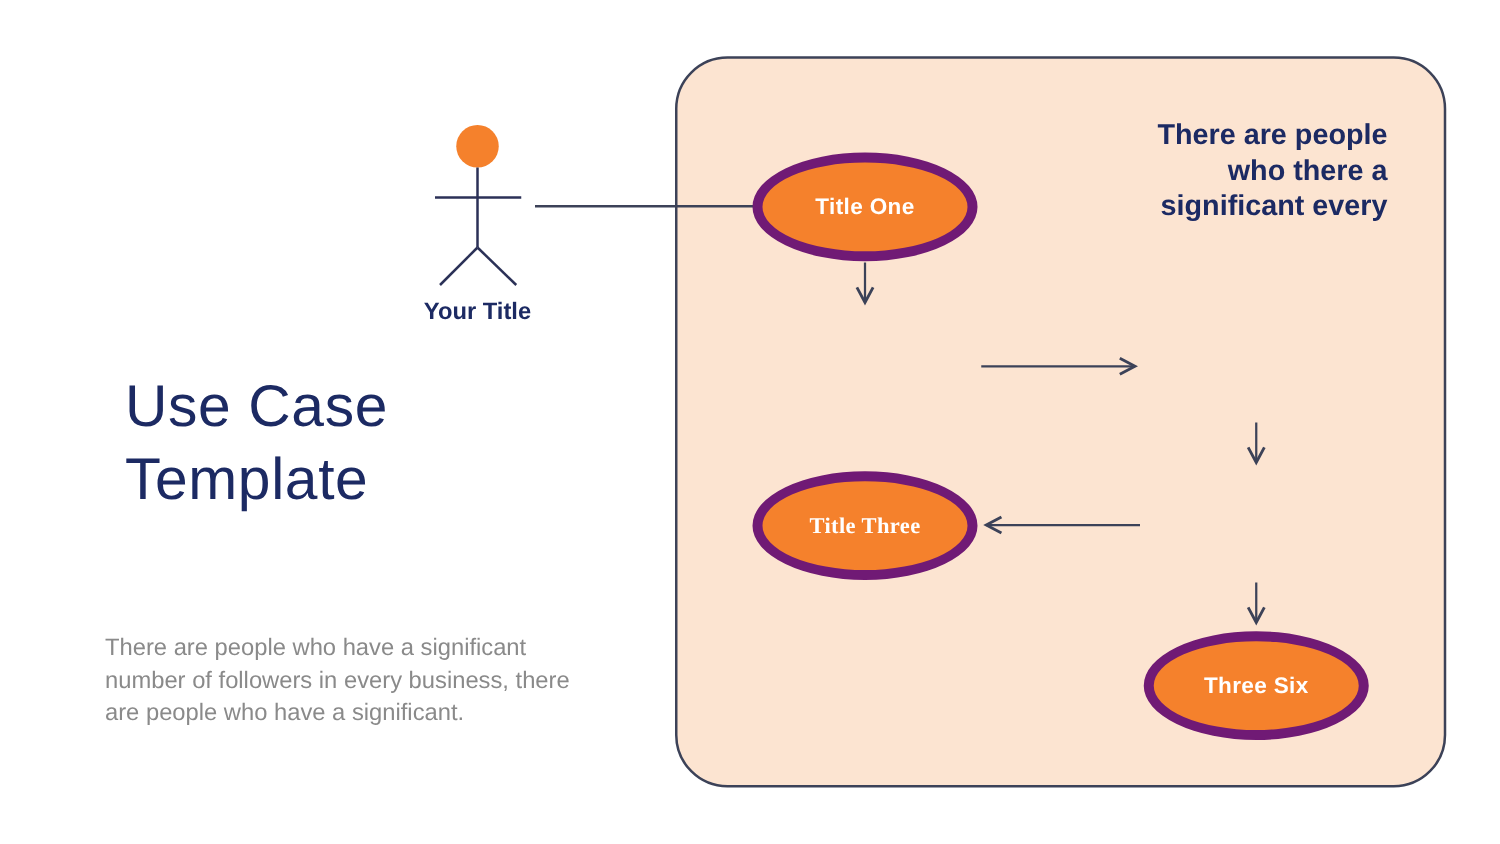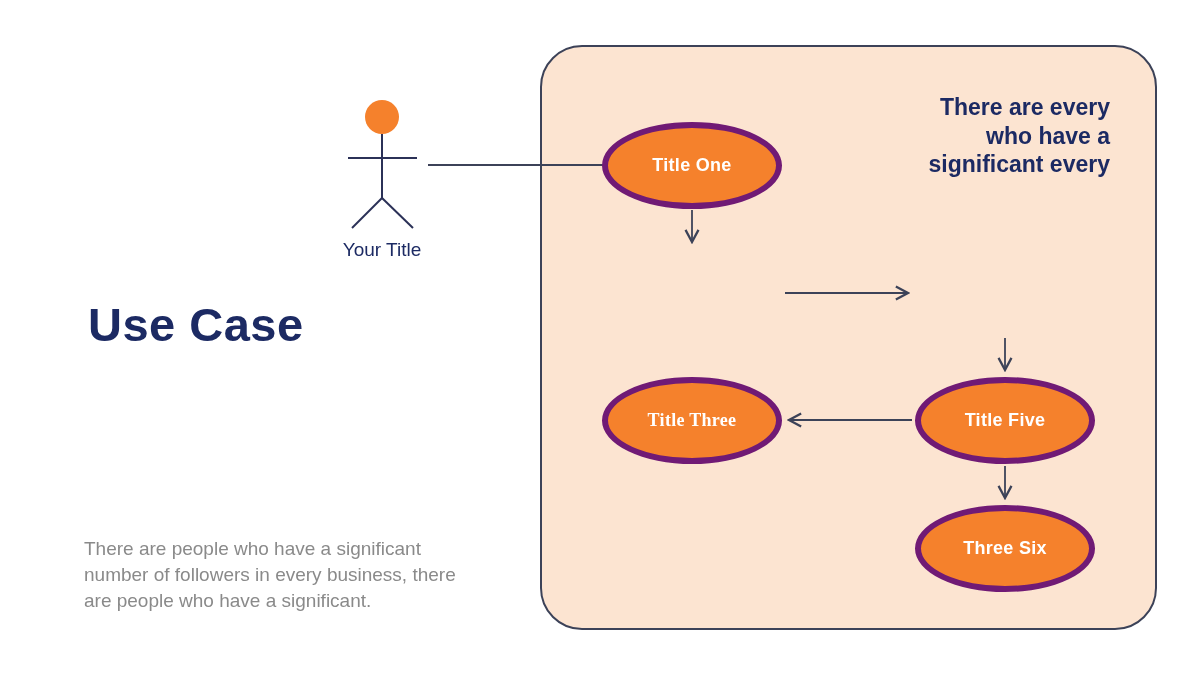--- a/index.html
+++ b/index.html
@@ -8,48 +8,47 @@
     width: 1200px;
     height: 675px;
     background: #ffffff;
     overflow: hidden;
     font-family: "Liberation Sans", sans-serif;
   }
 
   
   .main-title {
     position: absolute;
-    left: 88px;
+    left: 100px;
     top: 296px;
     font-size: 47px;
-    font-weight: bold;
+    font-weight: normal;
     color: #1C2A63;
     line-height: 1.24;
     letter-spacing: 0.5px;
   }
   .description {
     position: absolute;
     left: 84px;
     top: 506px;
     width: 402px;
     font-size: 19px;
     line-height: 1.38;
     color: #8A8A8A;
-    margin-top: 30px;
   }
 
   
   .actor-label {
     position: absolute;
     left: 317px;
     top: 239px;
     width: 130px;
     text-align: center;
     font-size: 19px;
-    font-weight: normal;
+    font-weight: bold;
     color: #1C2A63;
   }
 
   
   .panel {
     position: absolute;
     left: 540px;
     top: 45px;
     width: 617px;
     height: 585px;
@@ -81,21 +80,21 @@
     pointer-events: none;
   }
 
   
   .node {
     position: absolute;
     width: 180px;
     height: 87px;
     box-sizing: border-box;
     background: #F5812C;
-    border: 6px solid #701a75;
+    border: 8px solid #701a75;
     border-radius: 50%;
     display: flex;
     align-items: center;
     justify-content: center;
     color: #FFFFFF;
     font-weight: bold;
     font-size: 18px;
     letter-spacing: 0.3px;
   }
   .node-one   { left: 602px; top: 122px; }
@@ -135,38 +134,36 @@
 
     <line x1="1005" y1="338" x2="1005" y2="370" stroke="#3C4258" stroke-width="1.8" marker-end="url(#arrow)"></line>
 
     <line x1="912" y1="420" x2="789" y2="420" stroke="#3C4258" stroke-width="1.8" marker-end="url(#arrow)"></line>
 
     <line x1="1005" y1="466" x2="1005" y2="498" stroke="#3C4258" stroke-width="1.8" marker-end="url(#arrow)"></line>
   </svg>
 
   <div class="main-title">
     <div>Use Case</div>
+    <div>Template</div>
   </div>
 
   <div class="description">There are people who have a significant number of followers in every business, there are people who have a significant.</div>
 
   <div class="actor-label">Your Title</div>
 
   <div class="panel-heading">
-    <div>There are every</div>
-    <div>who have a</div>
+    <div>There are people</div>
+    <div>who there a</div>
     <div>significant every</div>
   </div>
 
   <div class="node node-one">
     <span>Title One</span>
   </div>
   <div class="node node-three">
     <span>Title Three</span>
   </div>
-  <div class="node node-five">
-    <span>Title Five</span>
-  </div>
   <div class="node node-six">
     <span>Three Six</span>
   </div>
 
 </div>
 
 </body></html>

